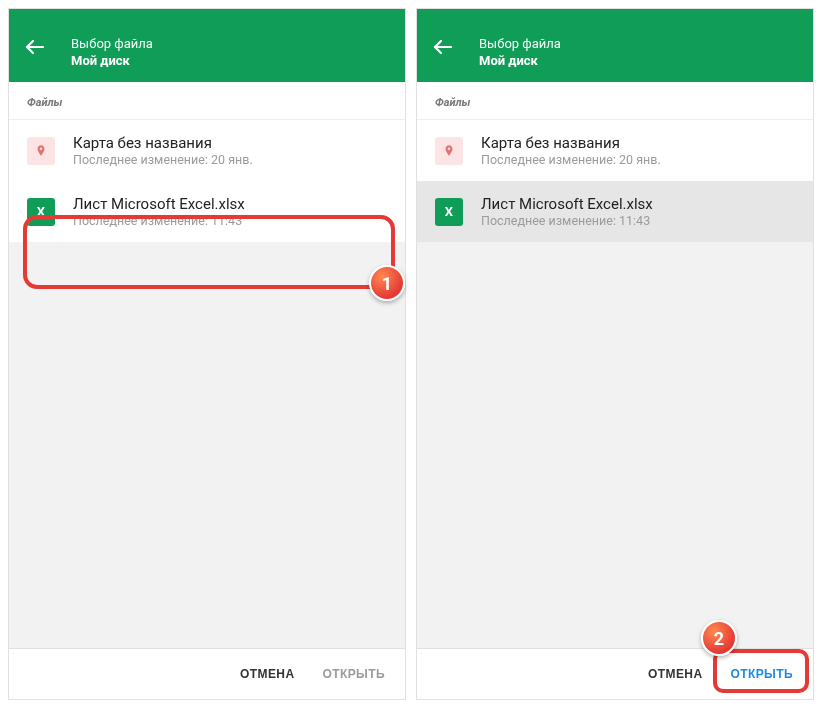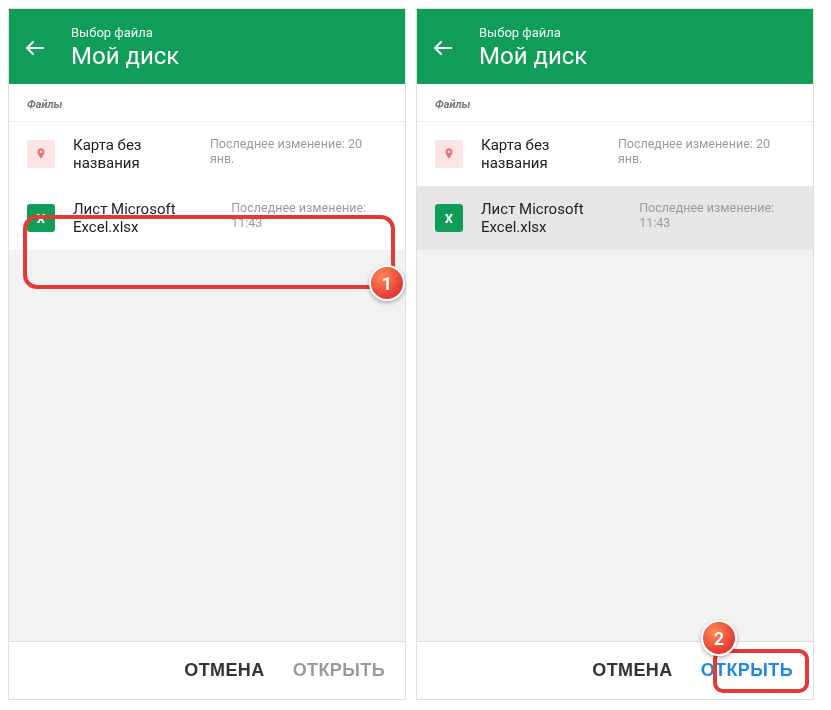--- a/index.html
+++ b/index.html
@@ -30,23 +30,23 @@
     color: #fff;
     padding: 16px 14px 14px 14px;
     display: flex;
     align-items: center;
     gap: 24px;
   }
   .back-icon {
     width: 24px; height: 24px;
     flex-shrink: 0;
   }
-  .header-titles { display: flex; flex-direction: column; }
+  .header-titles { display: flex; flex-direction: column; margin-top: 11px; }
   .header-sub { font-size: 13px; opacity: 0.95; font-weight: 400; }
-  .header-main { font-size: 24px; font-weight: 400; margin-top: 2px; }
+  .header-main { font-size: 13px; font-weight: 700; margin-top: 2px; }
   .section-label {
     padding: 14px 18px 10px 18px;
     font-size: 11px;
     font-weight: 700;
     font-style: italic;
     color: #777;
     background: #fff;
     border-bottom: 1px solid #eee;
   }
   .file-list { background: #fff; }
@@ -68,34 +68,34 @@
   }
   .icon-map {
     background: #fce4e4;
   }
   .icon-map svg { width: 14px; height: 14px; }
   .icon-excel {
     background: #0f9d58;
     color: #fff;
     font-size: 13px;
   }
-  .file-meta { display: flex; flex-direction: row; }
+  .file-meta { display: flex; flex-direction: column; }
   .file-title { font-size: 15px; color: #222; }
   .file-subtitle { font-size: 12.5px; color: #9b9b9b; margin-top: 0; }
   .spacer { flex: 1; background: #f2f2f2; }
   .footer {
     background: #fff;
     border-top: 1px solid #e0e0e0;
     padding: 18px 20px;
     display: flex;
     justify-content: flex-end;
     gap: 28px;
   }
   .footer-btn {
-    font-size: 18px;
+    font-size: 12px;
     font-weight: 700;
     letter-spacing: 0.4px;
     color: #9b9b9b;
     background: none;
     border: none;
     cursor: pointer;
     text-align: right;
   }
   .footer-btn.dark { color: #333; }
   .footer-btn.active { color: #1e88e5; }

